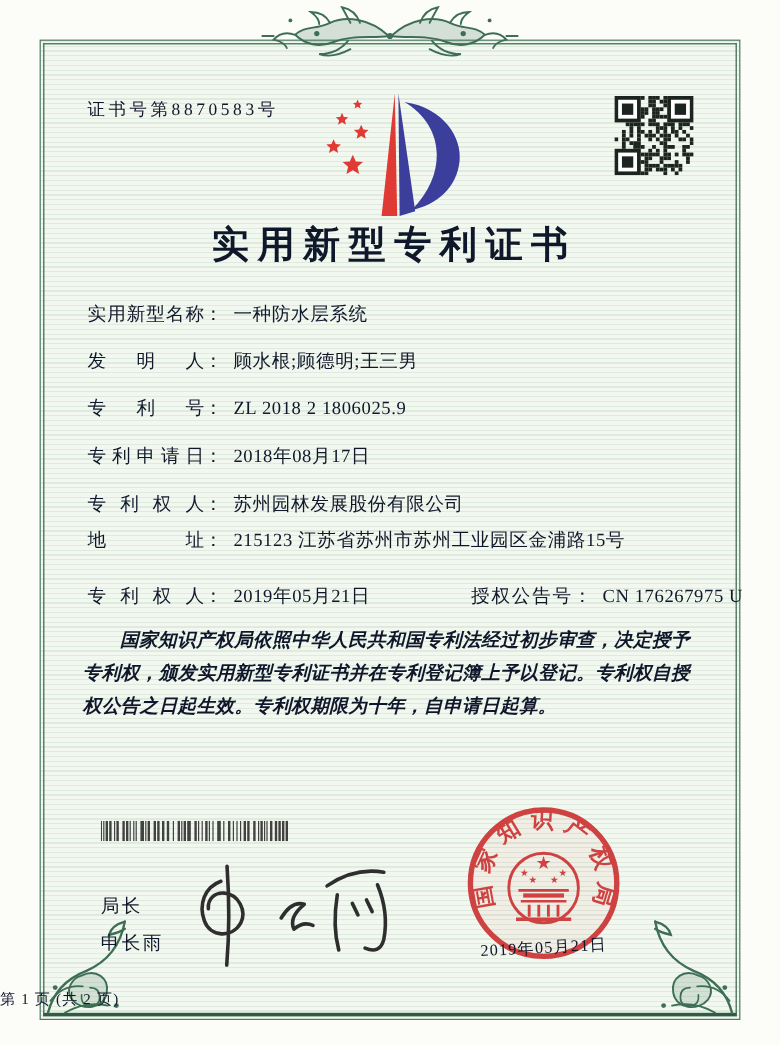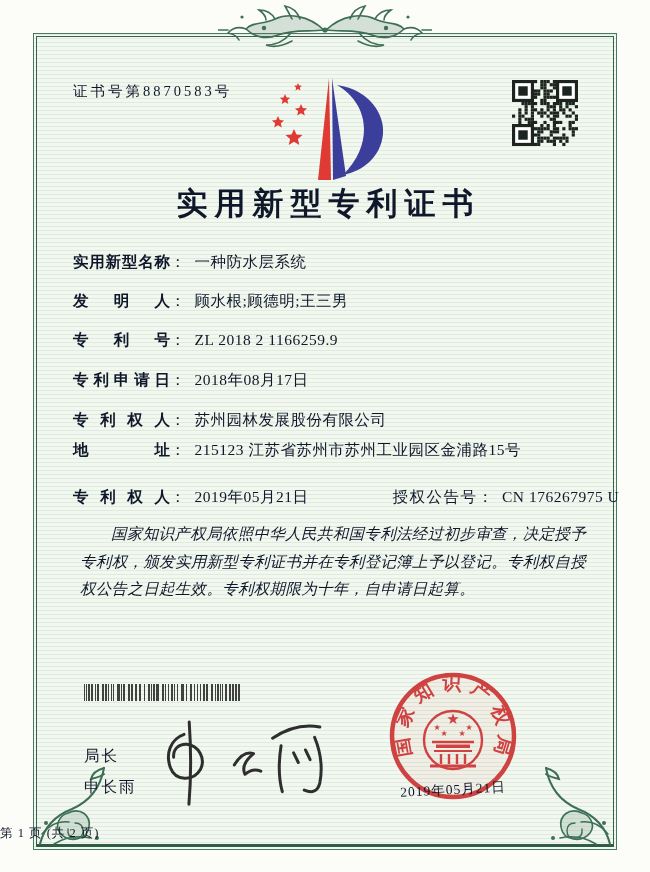--- a/index.html
+++ b/index.html
@@ -25,27 +25,27 @@
   
   .cert-no{position:absolute; left:73px; top:82px; font-size:14.5px; letter-spacing:3px; z-index:4;}
   .logo{position:absolute; left:252px; top:72px; z-index:4;}
   .qr{position:absolute; left:512px; top:80px; z-index:4;}
   .title{
     position:absolute; left:0; top:183px; width:650px; margin:0;
     text-align:center; font-size:31px; font-weight:700; letter-spacing:7px; text-indent:7px; z-index:4;font-family:Liberation Mono, monospace;
   }
   .rows{position:absolute; left:73px; top:0; width:508px; z-index:4;}
   .row{position:absolute; left:0; width:508px; white-space:nowrap; font-size:15.5px;}
-  .label{display:inline-block; width:97px; text-align:justify; text-align-last:justify; vertical-align:top;font-weight:bold;}
+  .label{display:inline-block; width:97px; text-align:justify; text-align-last:justify; vertical-align:top;}
   .colon{margin-right:9px;}
   .label2{letter-spacing:1.5px; margin-left:84px;}
   .value{letter-spacing:.5px;}
   .body-text{
-    position:absolute; left:80px; top:520px; width:506px; z-index:4;
-    font-size:15.5px; line-height:27.5px; font-style:italic; letter-spacing:.3px;
+    position:absolute; left:69px; top:520px; width:506px; z-index:4;
+    font-size:15.5px; line-height:27.5px; font-style:italic; letter-spacing:.3px;font-weight:bold;
   }
   .body-text p{margin:0; text-indent:2em; text-align:justify;}
   .barcode{position:absolute; left:84px; top:684px; z-index:4;}
   .officer{position:absolute; left:84px; top:740px; font-size:15.5px; line-height:31px; letter-spacing:2px; z-index:5;}
   .signature{position:absolute; left:148px; top:710px; z-index:5;}
   .seal{position:absolute; left:368px; top:656px; z-index:6;}
   .seal-date{
     position:absolute; left:368px; top:781px; width:170px; text-align:center;
     font-size:13.5px; letter-spacing:1px; transform:rotate(-3deg); z-index:7;
   }
@@ -281,21 +281,21 @@
   <h1 class="title">实用新型专利证书</h1>
 
   <div class="rows">
     <div class="row" style="top:252px">
       <span class="label">实用新型名称</span><span class="colon">：</span><span class="value">一种防水层系统</span>
     </div>
     <div class="row" style="top:291px">
       <span class="label">发明人</span><span class="colon">：</span><span class="value">顾水根;顾德明;王三男</span>
     </div>
     <div class="row" style="top:330px">
-      <span class="label">专利号</span><span class="colon">：</span><span class="value">ZL 2018 2 1166259.9</span>
+      <span class="label">专利号</span><span class="colon">：</span><span class="value">ZL 2018 2 1806025.9</span>
     </div>
     <div class="row" style="top:370px">
       <span class="label">专利申请日</span><span class="colon">：</span><span class="value">2018年08月17日</span>
     </div>
     <div class="row" style="top:410px">
       <span class="label">专利权人</span><span class="colon">：</span><span class="value">苏州园林发展股份有限公司</span>
     </div>
     <div class="row" style="top:440px">
       <span class="label">地址</span><span class="colon">：</span><span class="value">215123 江苏省苏州市苏州工业园区金浦路15号</span>
     </div>

